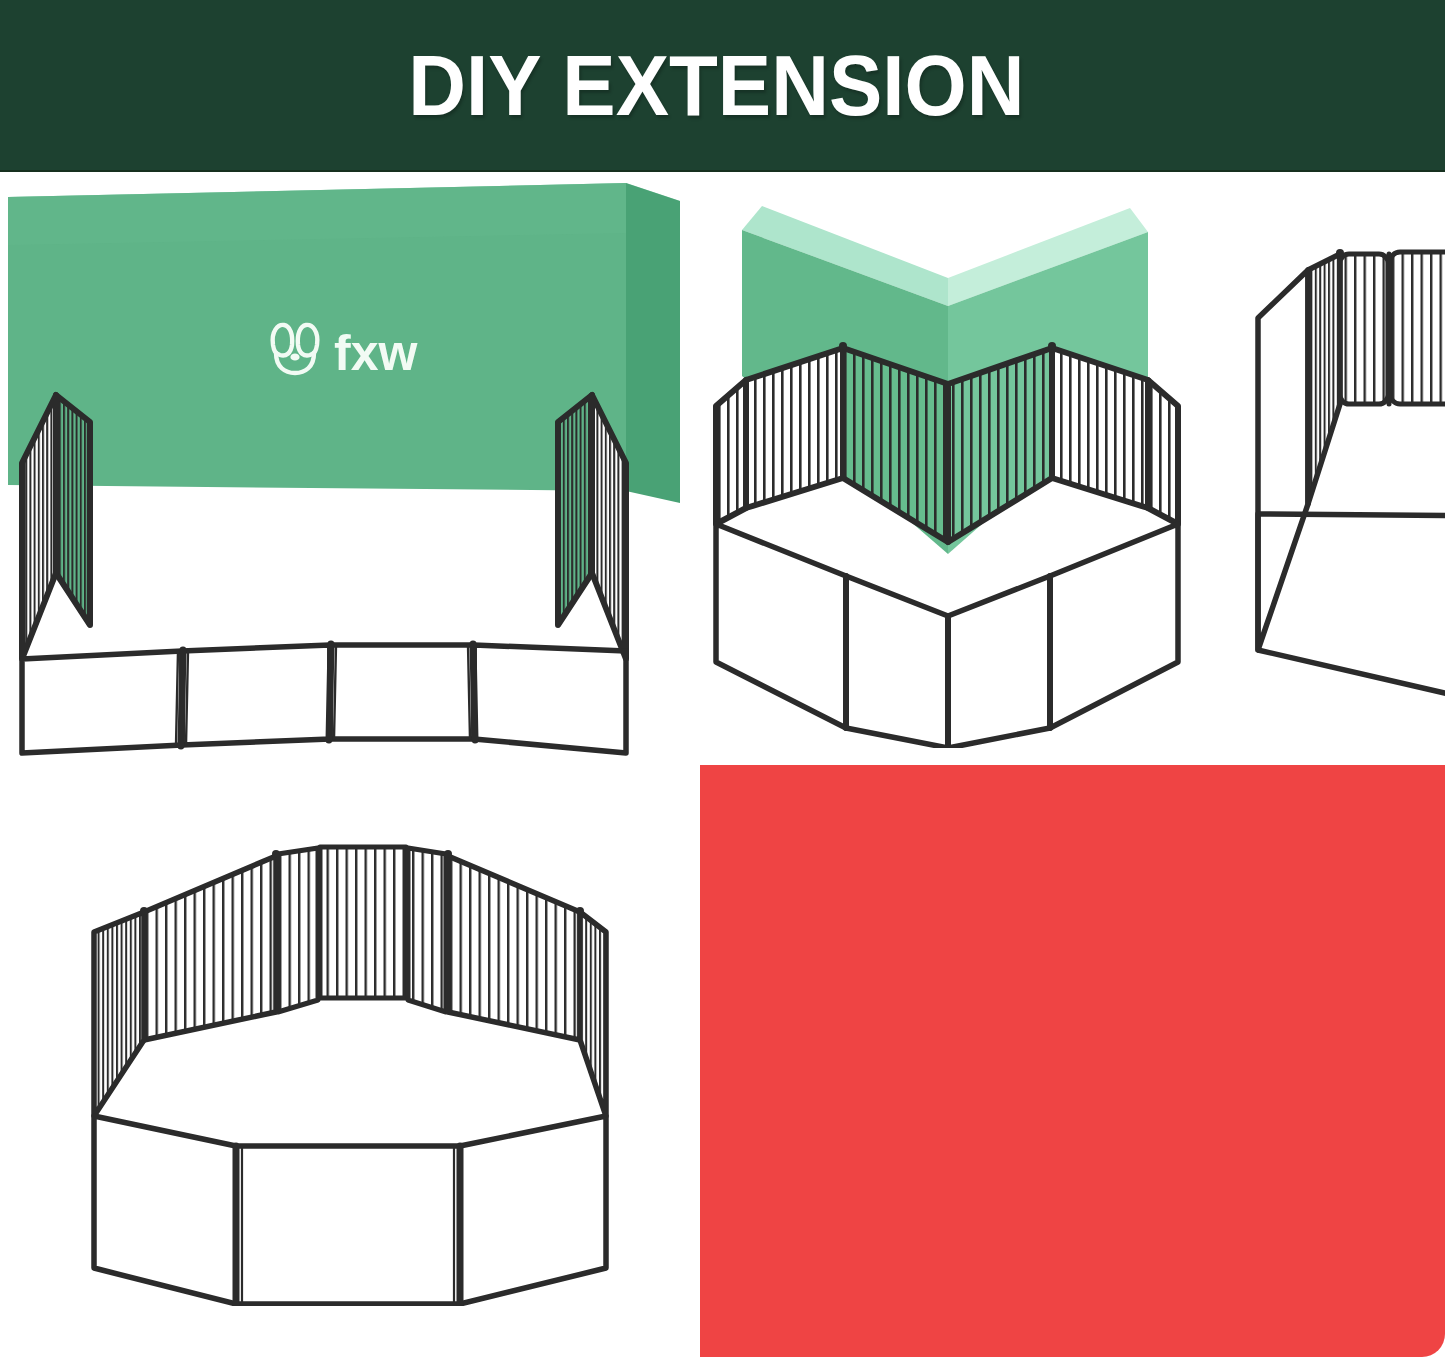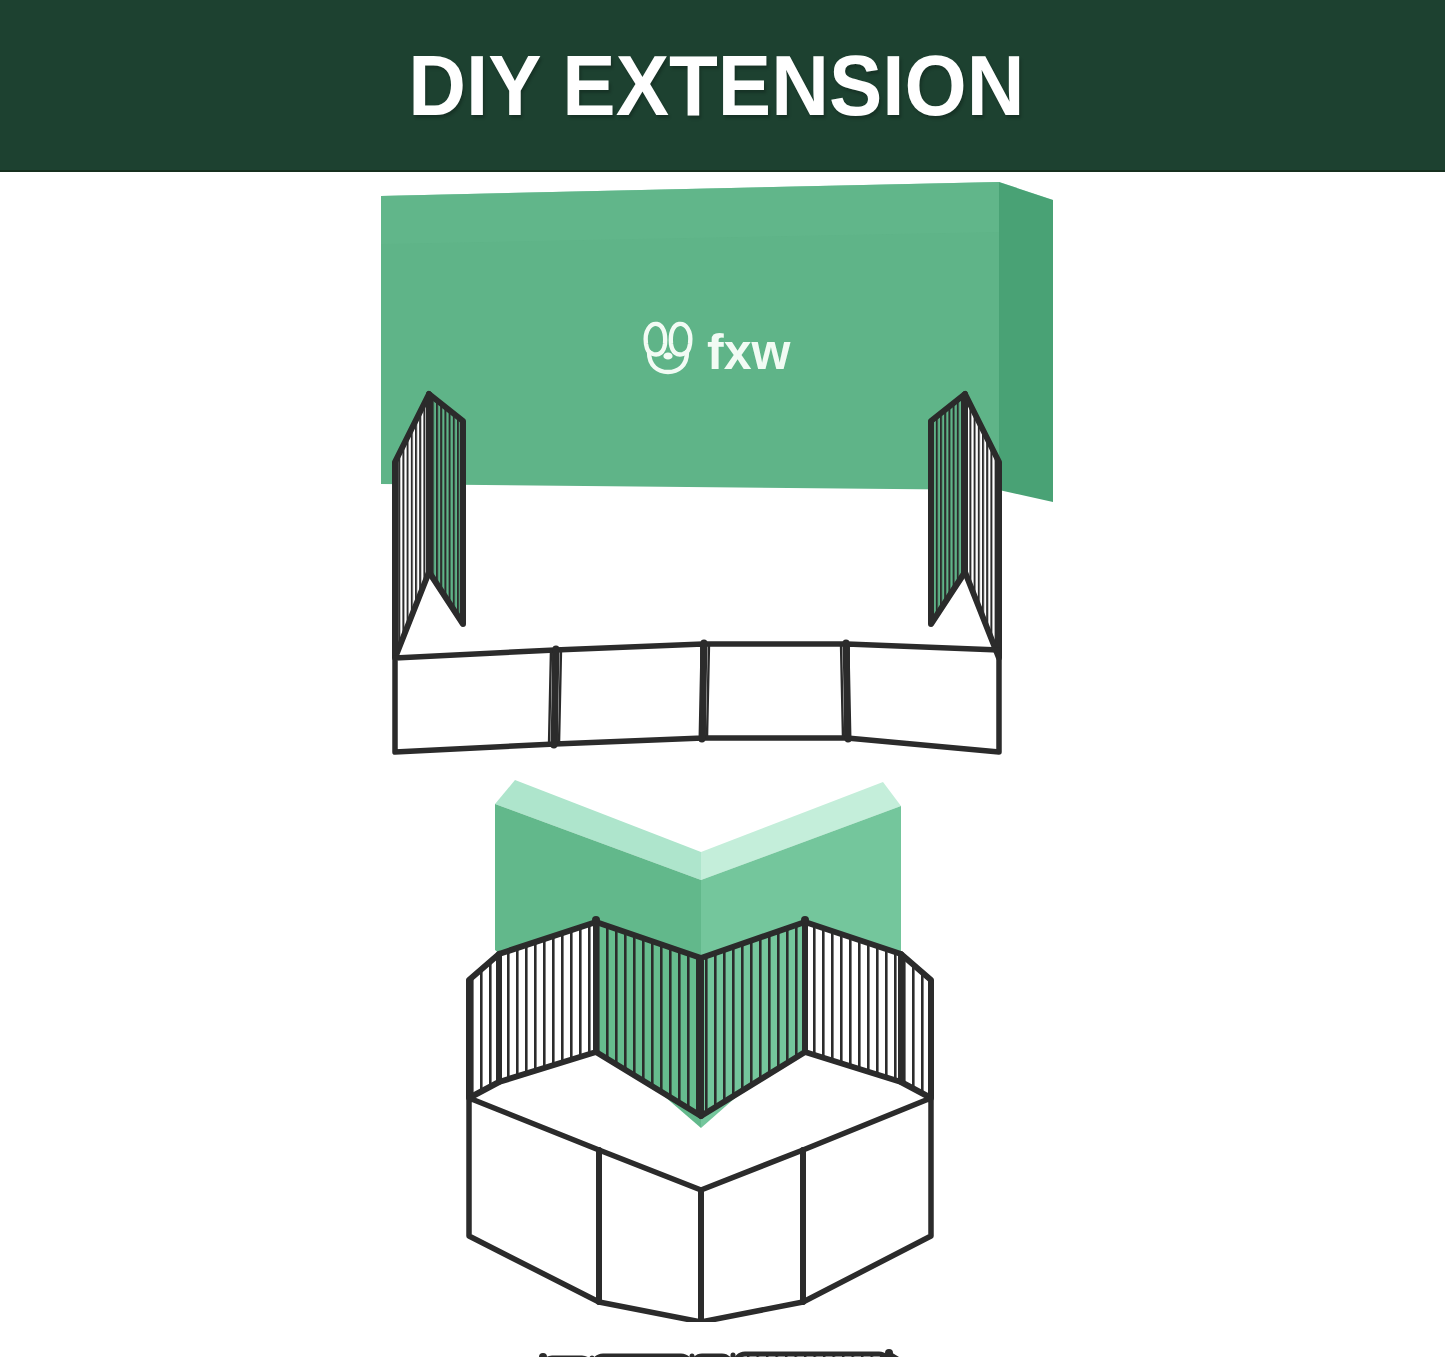--- a/index.html
+++ b/index.html
@@ -42,23 +42,23 @@
     text-shadow: 2px 3px 3px rgba(0,0,0,0.22);
     margin: 0;
     padding: 0;
   }
 
   
   #illustration-grid {
     width: 1445px;
     height: 1185px;
     display: grid;
-    grid-template-columns: 1fr;
+    grid-template-columns: 1fr 1fr 1fr;
     grid-template-rows: 1fr 1fr;
-    background: #a16207;
+    background: #ef4444;
     border-radius: 23px;
   }
   .illustration-cell {
     position: relative;
     display: flex;
     align-items: center;
     justify-content: center;
     background: #ffffff;
   }
   .illustration-cell svg {

